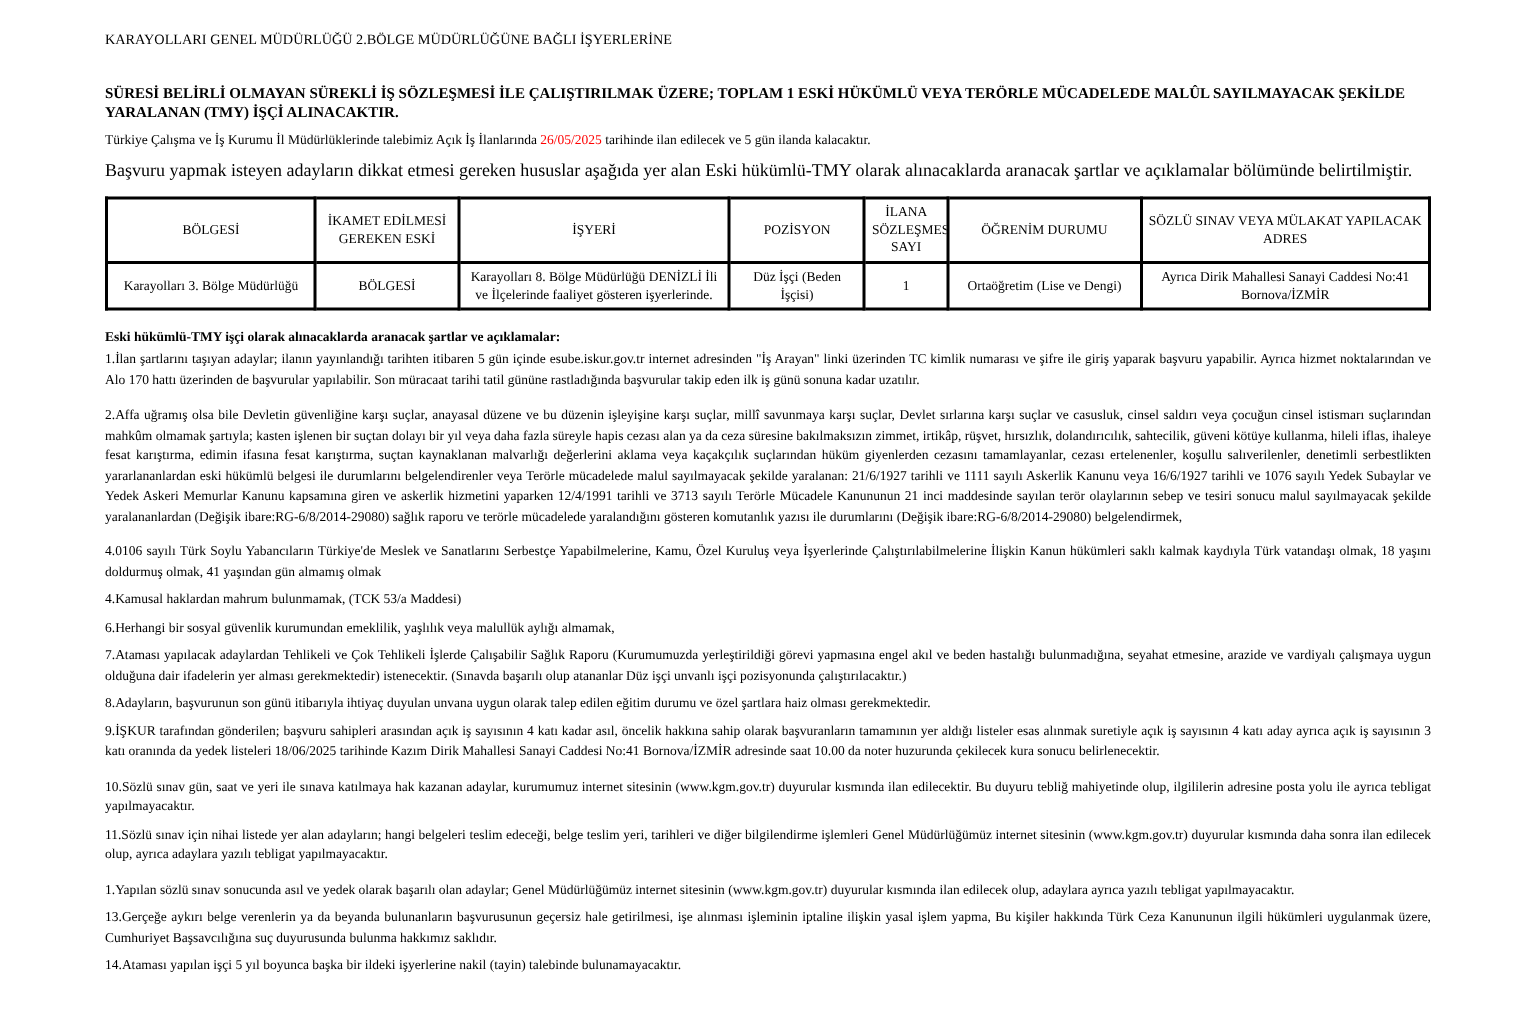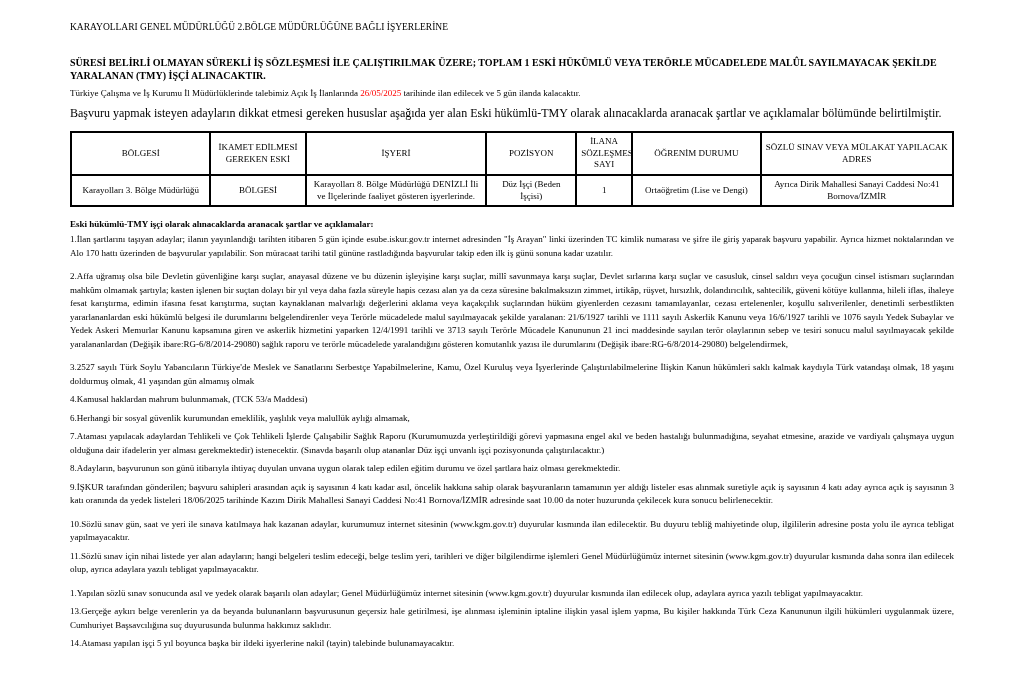--- a/index.html
+++ b/index.html
@@ -78,21 +78,21 @@
         <td>Ortaöğretim (Lise ve Dengi)</td>
         <td>Ayrıca Dirik Mahallesi Sanayi Caddesi No:41 Bornova/İZMİR</td>
       </tr>
     </tbody>
   </table>
 
   <p class="cond-heading">Eski hükümlü-TMY işçi olarak alınacaklarda aranacak şartlar ve açıklamalar:</p>
 
   <p class="para">1.İlan şartlarını taşıyan adaylar; ilanın yayınlandığı tarihten itibaren 5 gün içinde esube.iskur.gov.tr internet adresinden "İş Arayan" linki üzerinden TC kimlik numarası ve şifre ile giriş yaparak başvuru yapabilir. Ayrıca hizmet noktalarından ve Alo 170 hattı üzerinden de başvurular yapılabilir. Son müracaat tarihi tatil gününe rastladığında başvurular takip eden ilk iş günü sonuna kadar uzatılır.</p>
   <p class="para gap">2.Affa uğramış olsa bile Devletin güvenliğine karşı suçlar, anayasal düzene ve bu düzenin işleyişine karşı suçlar, millî savunmaya karşı suçlar, Devlet sırlarına karşı suçlar ve casusluk, cinsel saldırı veya çocuğun cinsel istismarı suçlarından mahkûm olmamak şartıyla; kasten işlenen bir suçtan dolayı bir yıl veya daha fazla süreyle hapis cezası alan ya da ceza süresine bakılmaksızın zimmet, irtikâp, rüşvet, hırsızlık, dolandırıcılık, sahtecilik, güveni kötüye kullanma, hileli iflas, ihaleye fesat karıştırma, edimin ifasına fesat karıştırma, suçtan kaynaklanan malvarlığı değerlerini aklama veya kaçakçılık suçlarından hüküm giyenlerden cezasını tamamlayanlar, cezası ertelenenler, koşullu salıverilenler, denetimli serbestlikten yararlananlardan eski hükümlü belgesi ile durumlarını belgelendirenler veya Terörle mücadelede malul sayılmayacak şekilde yaralanan: 21/6/1927 tarihli ve 1111 sayılı Askerlik Kanunu veya 16/6/1927 tarihli ve 1076 sayılı Yedek Subaylar ve Yedek Askeri Memurlar Kanunu kapsamına giren ve askerlik hizmetini yaparken 12/4/1991 tarihli ve 3713 sayılı Terörle Mücadele Kanununun 21 inci maddesinde sayılan terör olaylarının sebep ve tesiri sonucu malul sayılmayacak şekilde yaralananlardan (Değişik ibare:RG-6/8/2014-29080) sağlık raporu ve terörle mücadelede yaralandığını gösteren komutanlık yazısı ile durumlarını (Değişik ibare:RG-6/8/2014-29080) belgelendirmek,</p>
-  <p class="para gap">3.2527 sayılı Türk Soylu Yabancıların Türkiye'de Meslek ve Sanatlarını Serbestçe Yapabilmelerine, Kamu, Özel Kuruluş veya İşyerlerinde Çalıştırılabilmelerine İlişkin Kanun hükümleri saklı kalmak kaydıyla Türk vatandaşı olmak, 18 yaşını doldurmuş olmak, 41 yaşından gün almamış olmak</p>
+  <p class="para gap">4.0106 sayılı Türk Soylu Yabancıların Türkiye'de Meslek ve Sanatlarını Serbestçe Yapabilmelerine, Kamu, Özel Kuruluş veya İşyerlerinde Çalıştırılabilmelerine İlişkin Kanun hükümleri saklı kalmak kaydıyla Türk vatandaşı olmak, 18 yaşını doldurmuş olmak, 41 yaşından gün almamış olmak</p>
   <p class="para">4.Kamusal haklardan mahrum bulunmamak, (TCK 53/a Maddesi)</p>
   <p class="para">6.Herhangi bir sosyal güvenlik kurumundan emeklilik, yaşlılık veya malullük aylığı almamak,</p>
   <p class="para">7.Ataması yapılacak adaylardan Tehlikeli ve Çok Tehlikeli İşlerde Çalışabilir Sağlık Raporu (Kurumumuzda yerleştirildiği görevi yapmasına engel akıl ve beden hastalığı bulunmadığına, seyahat etmesine, arazide ve vardiyalı çalışmaya uygun olduğuna dair ifadelerin yer alması gerekmektedir) istenecektir. (Sınavda başarılı olup atananlar Düz işçi unvanlı işçi pozisyonunda çalıştırılacaktır.)</p>
   <p class="para">8.Adayların, başvurunun son günü itibarıyla ihtiyaç duyulan unvana uygun olarak talep edilen eğitim durumu ve özel şartlara haiz olması gerekmektedir.</p>
   <p class="para">9.İŞKUR tarafından gönderilen; başvuru sahipleri arasından açık iş sayısının 4 katı kadar asıl, öncelik hakkına sahip olarak başvuranların tamamının yer aldığı listeler esas alınmak suretiyle açık iş sayısının 4 katı aday ayrıca açık iş sayısının 3 katı oranında da yedek listeleri 18/06/2025 tarihinde Kazım Dirik Mahallesi Sanayi Caddesi No:41 Bornova/İZMİR  adresinde saat 10.00 da noter huzurunda çekilecek kura sonucu belirlenecektir.</p>
   <p class="para gap">10.Sözlü sınav gün, saat ve yeri ile sınava katılmaya hak kazanan adaylar, kurumumuz internet sitesinin (www.kgm.gov.tr) duyurular kısmında ilan edilecektir. Bu duyuru tebliğ mahiyetinde olup, ilgililerin adresine posta yolu ile ayrıca tebligat yapılmayacaktır.</p>
   <p class="para">11.Sözlü sınav için nihai listede yer alan adayların; hangi belgeleri teslim edeceği, belge teslim yeri, tarihleri ve diğer bilgilendirme işlemleri Genel Müdürlüğümüz internet sitesinin (www.kgm.gov.tr) duyurular kısmında daha sonra ilan edilecek olup, ayrıca adaylara yazılı tebligat yapılmayacaktır.</p>
   <p class="para gap">1.Yapılan sözlü sınav sonucunda asıl ve yedek olarak başarılı olan adaylar; Genel Müdürlüğümüz internet sitesinin (www.kgm.gov.tr) duyurular kısmında ilan edilecek olup, adaylara ayrıca yazılı tebligat yapılmayacaktır.</p>
   <p class="para">13.Gerçeğe aykırı belge verenlerin ya da beyanda bulunanların başvurusunun geçersiz hale getirilmesi, işe alınması işleminin iptaline ilişkin yasal işlem yapma, Bu kişiler hakkında Türk Ceza Kanununun ilgili hükümleri uygulanmak üzere, Cumhuriyet Başsavcılığına suç duyurusunda bulunma hakkımız saklıdır.</p>
   <p class="para">14.Ataması yapılan işçi 5 yıl boyunca başka bir ildeki işyerlerine nakil (tayin) talebinde bulunamayacaktır.</p>

